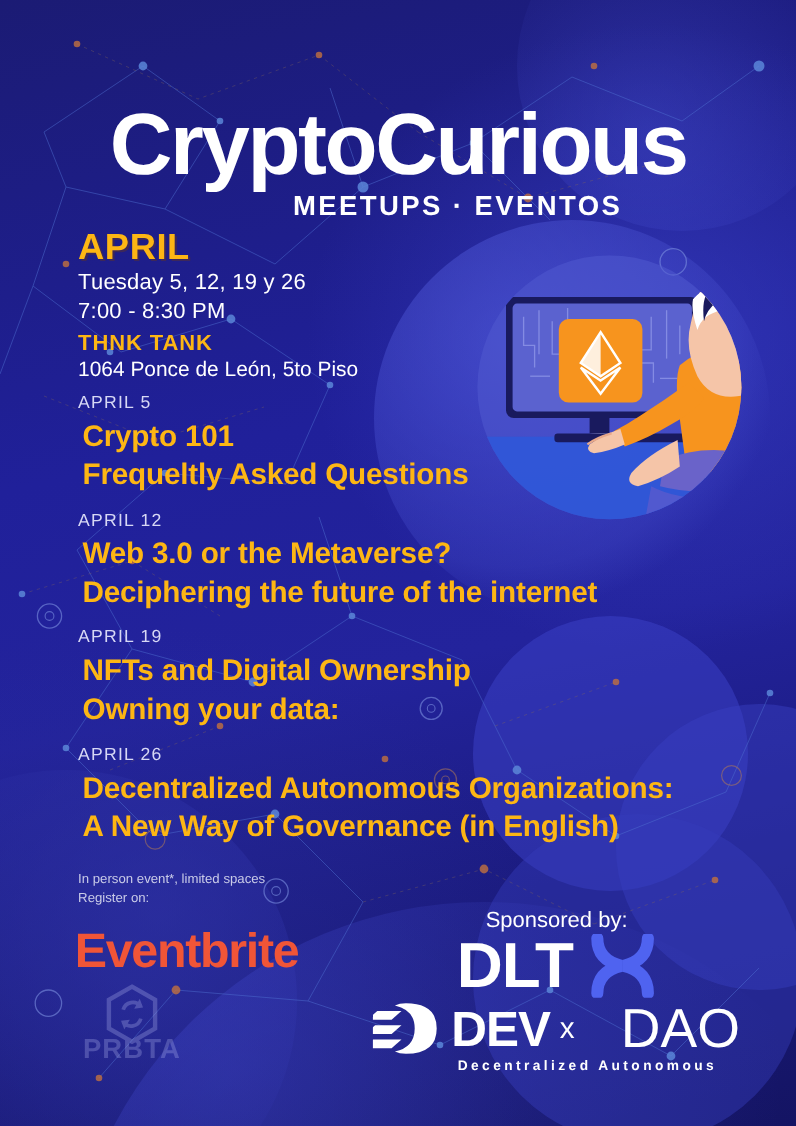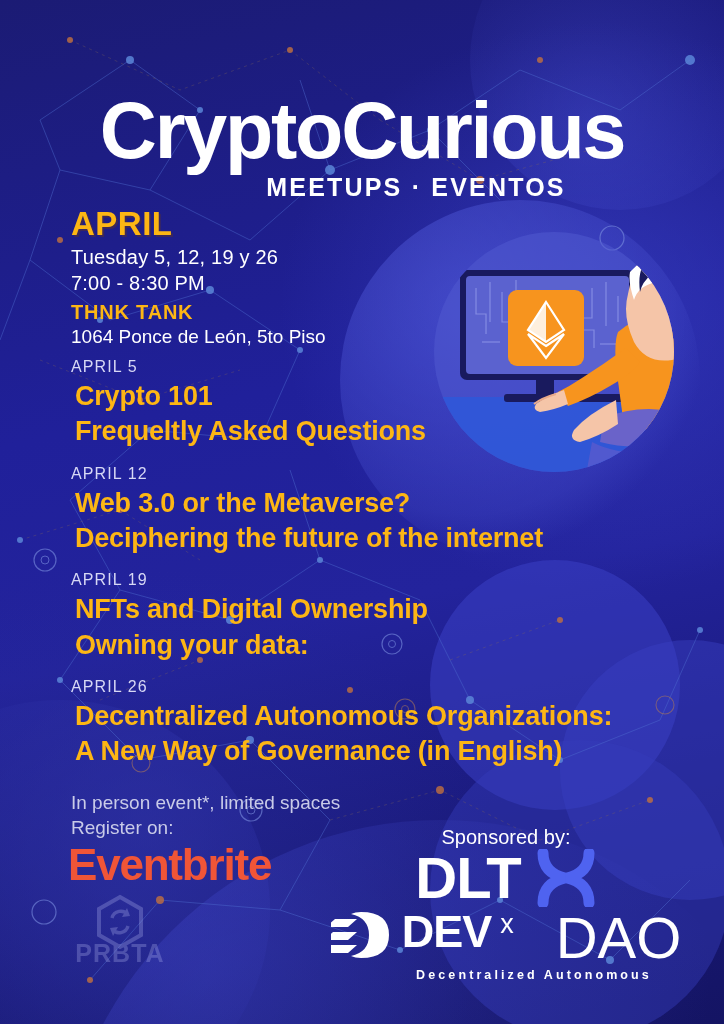--- a/index.html
+++ b/index.html
@@ -57,42 +57,42 @@
   .session{margin-bottom:17px;}
   .s-date{
     font-size:16px;color:#d7d8f5;letter-spacing:1.1px;margin:0 0 5px 0;font-weight:normal;
   }
   .s-line{
     font-size:27px;font-weight:bold;color:#FDB614;margin:4px;line-height:1.16;letter-spacing:-.2px;
   }
 
   
   .fineprint{position:absolute;left:71px;top:792px;}
-  .fp{font-size:19px;color:#c9cbe8;margin:0 0 3px 0;}
+  .fp{font-size:12px;color:#c9cbe8;margin:0 0 3px 0;}
   .eventbrite{
     position:absolute;left:68px;top:840px;
     font-size:44px;font-weight:bold;color:#F05537;letter-spacing:-1.2px;
   }
 
   
   .prbta{position:absolute;left:60px;top:893px;width:120px;text-align:center;opacity:.30;}
   .prbta-name{
     margin:0;font-size:25px;font-weight:bold;color:#aeb2ee;letter-spacing:1px;
     margin-top:-16px;
   }
 
   
   .sponsors{position:absolute;right:28px;top:826px;width:380px;text-align:center;}
   .sponsored-by{font-size:20px;color:#ffffff;margin:0 0 2px 0;}
   .dlt{display:flex;align-items:center;justify-content:center;gap:14px;margin-top:-2px;}
   .dlt-text{font-size:58px;font-weight:bold;color:#ffffff;letter-spacing:-1px;line-height:1;}
-  .devdao{display:flex;align-items:flex-start;justify-content:center;gap:9px;margin-top:2px;}
+  .devdao{display:flex;align-items:center;justify-content:center;gap:9px;margin-top:2px;}
   .dev-text{font-size:45px;font-weight:bold;color:#ffffff;letter-spacing:-1px;line-height:1;}
   .x-text{font-size:27px;color:#ffffff;font-weight:normal;}
-  .dao-text{font-size:58px;color:#ffffff;letter-spacing:0px;line-height:1;font-weight:normal;margin-left:33px;}
+  .dao-text{font-size:50px;color:#ffffff;letter-spacing:0px;line-height:1;font-weight:normal;margin-left:33px;}
   .dd-tag{
     font-size:12.5px;color:#ffffff;letter-spacing:3.1px;font-weight:bold;
     margin:1px 0 0 0;padding-left:56px;
   }
 
   
   .illus{position:absolute;left:404px;top:232px;width:320px;height:260px;}
 </style>
 </head>
 <body>

